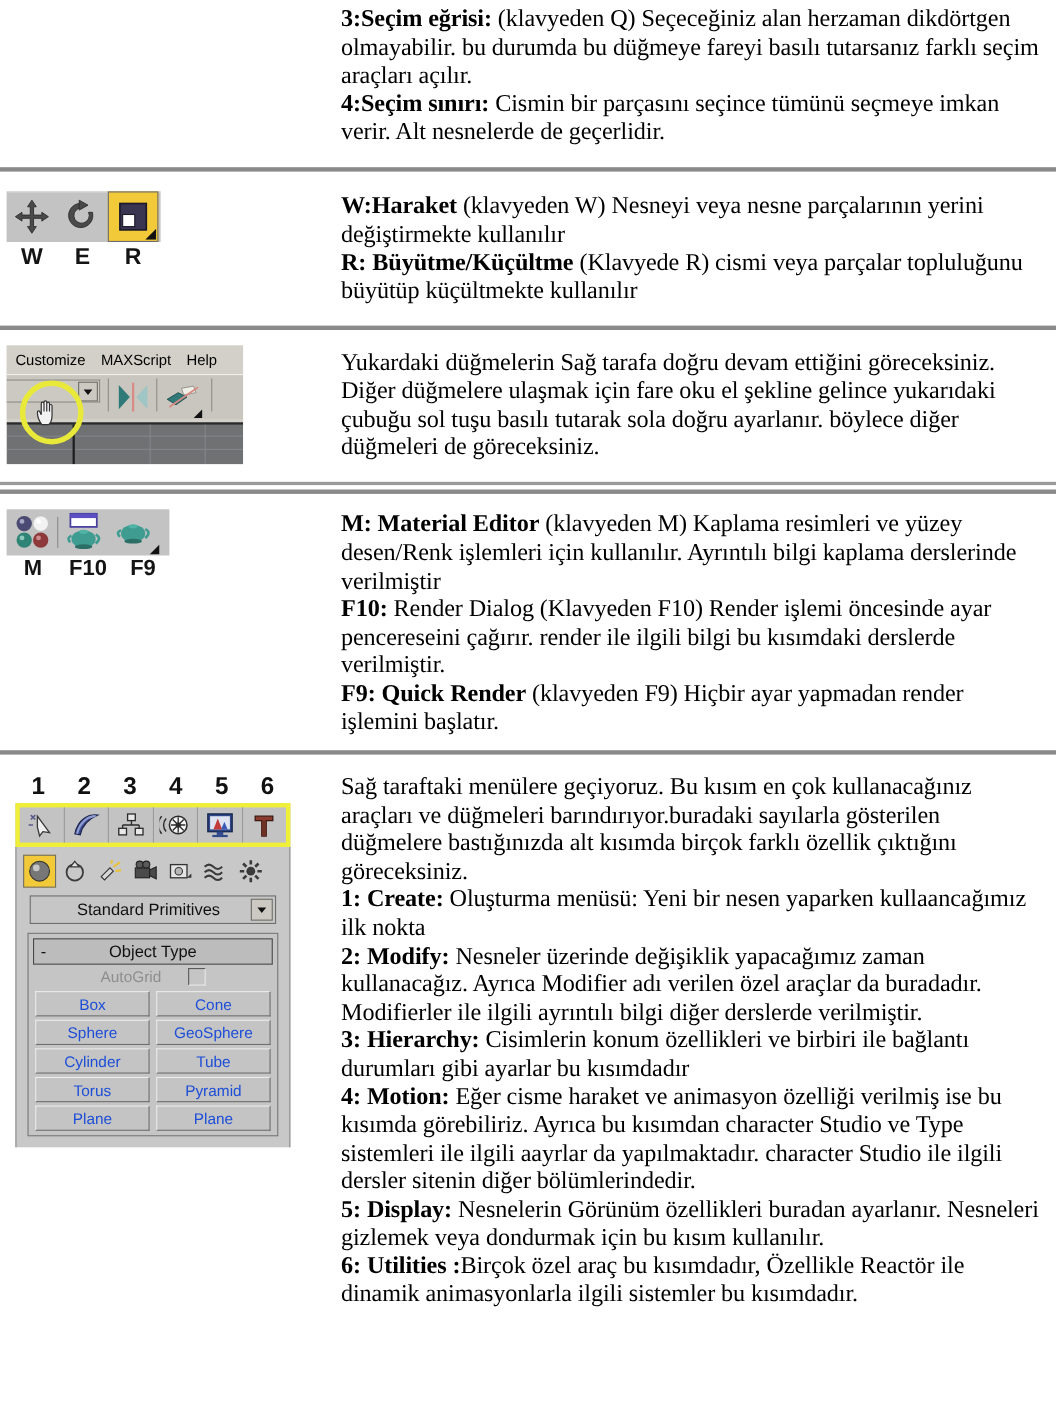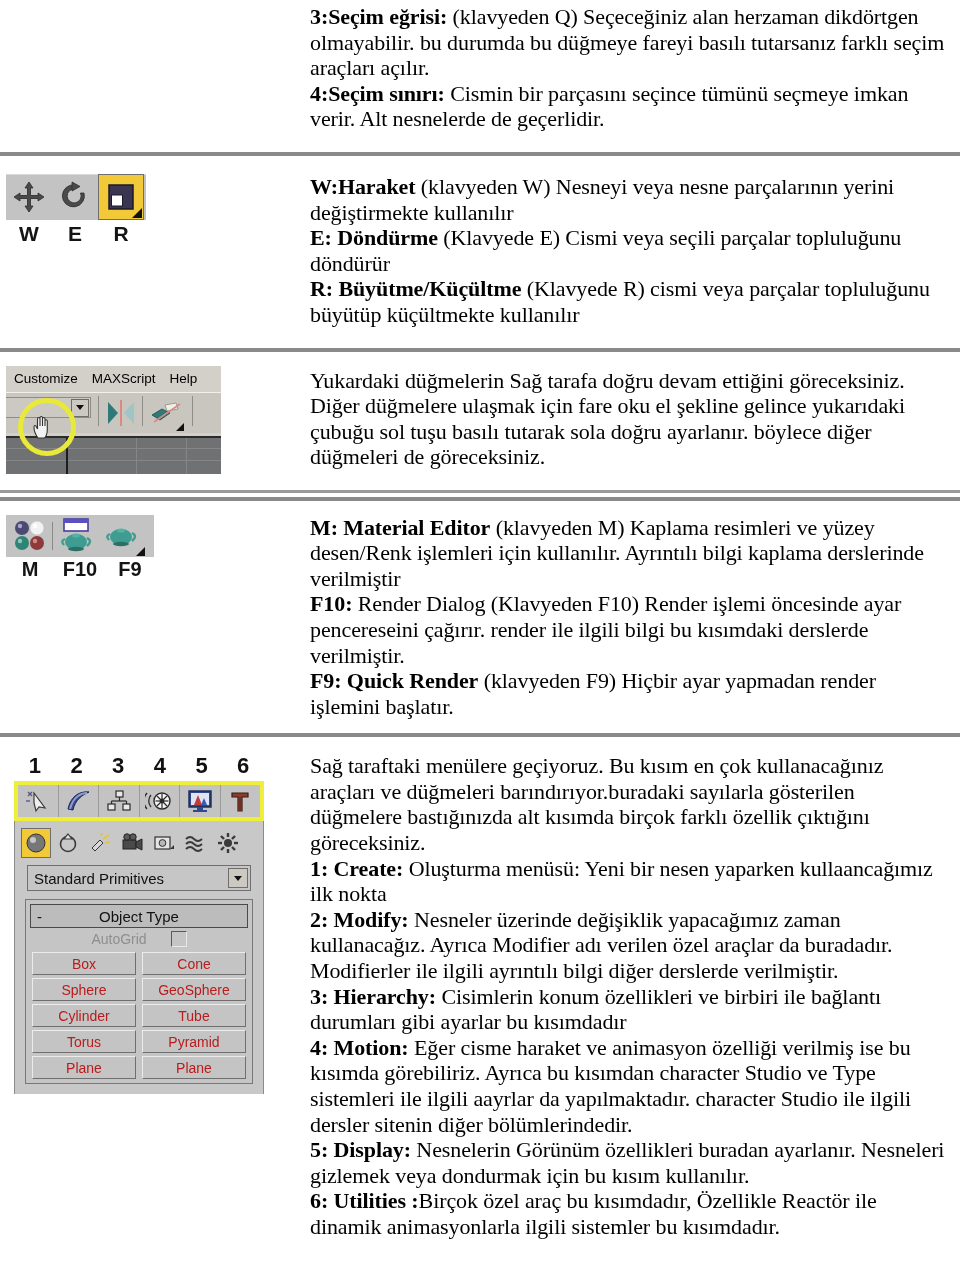--- a/index.html
+++ b/index.html
@@ -297,20 +297,21 @@
     background: #c6c6c6;
     border: 1px solid #6f6f6f;
     display: flex;
     align-items: center;
   }
   .cmd-select span {
     font-family: "Liberation Sans", sans-serif;
     font-size: 15px;
     color: #111;
     padding-left: 6px;
+    margin-left: 36px;
   }
   .cmd-select .combo-arrow {
     right: 2px; top: 2px; width: 18px; height: 18px;
   }
   .rollout {
     margin: 8px 4px 0 4px;
     border: 1px solid #777;
     background: #c5c5c5;
     padding: 4px;
   }
@@ -359,21 +360,21 @@
     height: 21px;
     background: #c4c4c4;
     border: 1px solid #6f6f6f;
     border-top-color: #ececec;
     border-left-color: #ececec;
     display: flex;
     align-items: center;
     justify-content: center;
     font-family: "Liberation Sans", sans-serif;
     font-size: 14px;
-    color: #b91c1c;
+    color: #1d4ed8;
   }
 </style>
 </head>
 <body>
 
 <div class="page">
 
   <div class="section" style="padding-top:4px;">
     <div class="fig-col"></div>
     <div class="txt-col">
@@ -425,23 +426,20 @@
           <span>W</span>
           <span>E</span>
           <span>R</span>
         </div>
       </div>
     </div>
 
     <div class="txt-col">
       <p class="para">
         <b>W:Haraket</b><span> (klavyeden W) Nesneyi veya nesne parçalarının yerini değiştirmekte kullanılır</span>
-      </p>
-      <p class="para">
-        <b>E: Döndürme</b><span> (Klavyede E) Cismi veya seçili parçalar topluluğunu döndürür</span>
       </p>
       <p class="para">
         <b>R: Büyütme/Küçültme</b><span> (Klavyede R) cismi veya parçalar topluluğunu büyütüp küçültmekte kullanılır</span>
       </p>
     </div>
   </div>
 
   <div style="height:20px"></div>
   <div class="hr"></div>
   <div style="height:14px"></div>

